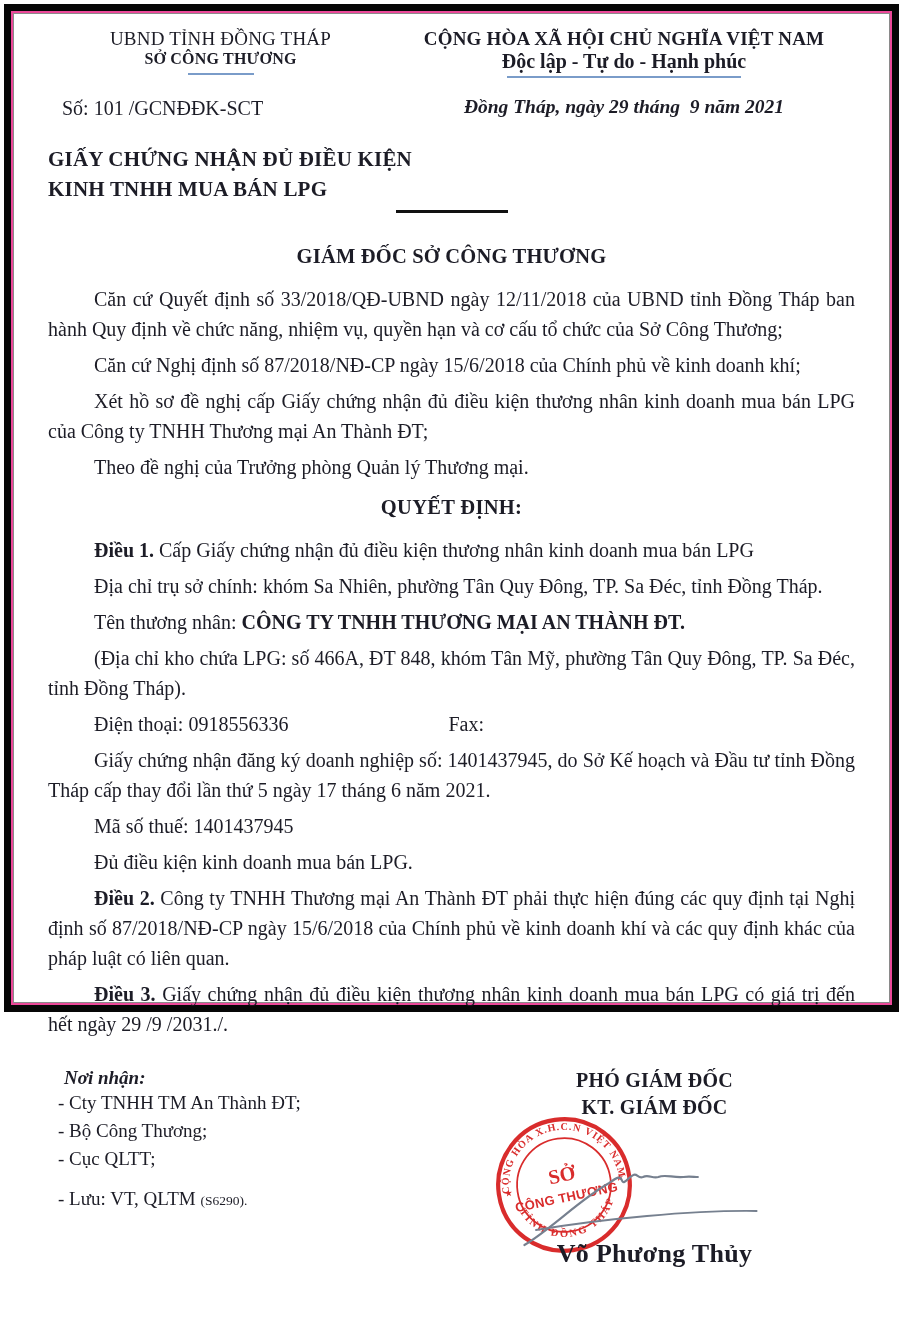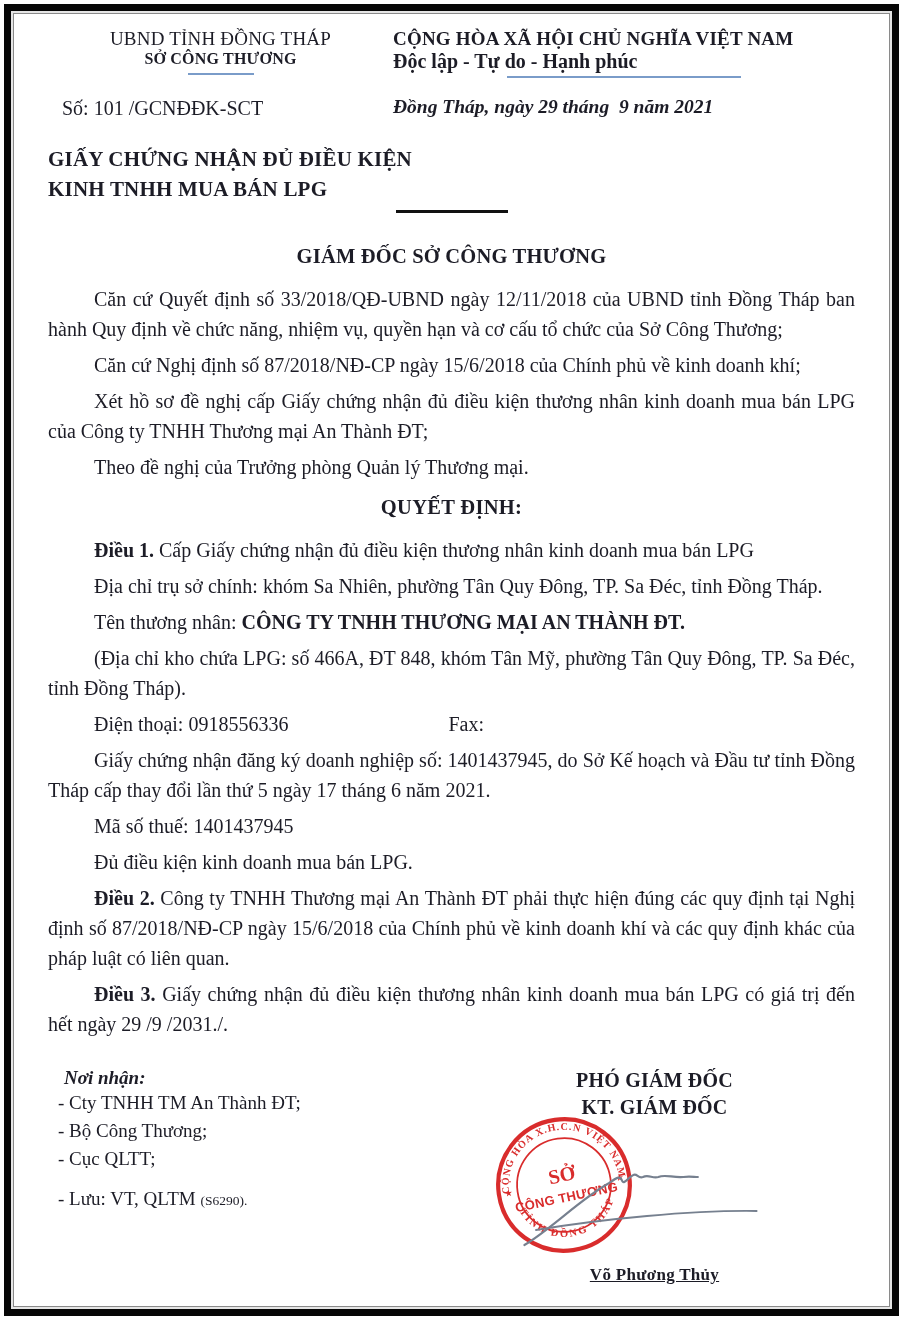--- a/index.html
+++ b/index.html
@@ -1,35 +1,35 @@
 <!DOCTYPE html>
 <html><head>
 <meta charset="utf-8">
 <style>
   html,body{margin:0;padding:0;}
   body{
     width:917px;height:1332px;position:relative;background:#ffffff;
     font-family:"Liberation Serif", serif;color:#1c1c26;
   }
   .page-frame{
-    position:absolute;left:4px;top:4px;width:895px;height:1312px;
-    border:7px solid #060606;box-sizing:border-box;background:#e5e5e5;
+    position:absolute;left:4px;top:4px;width:895px;height:1008px;
+    border:7px solid #060606;box-sizing:border-box;background:#ec4899;
   }
   .inner-line{
     position:absolute;left:2px;top:2px;right:2px;bottom:2px;
     border:1px solid #8a8a8a;
   }
   .content{
     position:absolute;left:3px;top:3px;right:3px;bottom:3px;
     padding:14px 34px 0 34px;box-sizing:border-box;background:#fff;
   }
   
   .hdr{display:flex;}
   .hdr-left{width:345px;text-align:center;}
-  .hdr-right{flex:1;}
+  .hdr-right{flex:1;text-align:center;}
   .hdr-org-parent{font-size:19px;letter-spacing:.2px;}
   .hdr-org{font-size:16px;font-weight:bold;letter-spacing:.2px;}
   .rule-blue{height:2px;background:#7a9cc9;margin:5px auto 0 auto;}
   .rule-left{width:66px;}
   .rule-right{width:234px;margin-top:3px;}
   .doc-number{font-size:20px;text-align:left;padding-left:14px;margin-top:22px;}
   .motto1{font-size:19px;font-weight:bold;letter-spacing:.2px;}
   .motto2{font-size:20px;font-weight:bold;}
   .place-date{font-size:19.5px;font-weight:bold;font-style:italic;margin-top:18px;white-space:pre-wrap;}
   
@@ -49,22 +49,22 @@
   
   .footer{display:flex;margin-top:28px;}
   .footer-left{width:380px;}
   .recipients-label{font-size:19px;font-weight:bold;font-style:italic;margin-left:16px;}
   .recipient{font-size:19px;line-height:28px;margin-left:10px;}
   .recipient-last{margin-top:12px;}
   .small{font-size:13.5px;}
   .footer-right{flex:1;position:relative;height:218px;text-align:center;padding-left:26px;}
   .signer-title{font-size:20px;font-weight:bold;line-height:27px;letter-spacing:.2px;}
   .signer-name{
-    position:absolute;left:26px;right:0;bottom:0;
-    font-size:17px;font-weight:bold;letter-spacing:.3px;text-decoration:underline;
+    position:absolute;left:26px;right:0;bottom:16px;
+    font-size:26px;font-weight:bold;letter-spacing:.3px;
   }
   .seal-wrap{
     position:absolute;left:66px;top:48px;width:140px;height:140px;
     transform:rotate(-8deg);
   }
   .sig-wrap{position:absolute;left:0;top:0;width:100%;height:100%;pointer-events:none;}
 </style>
 </head>
 <body>
 

